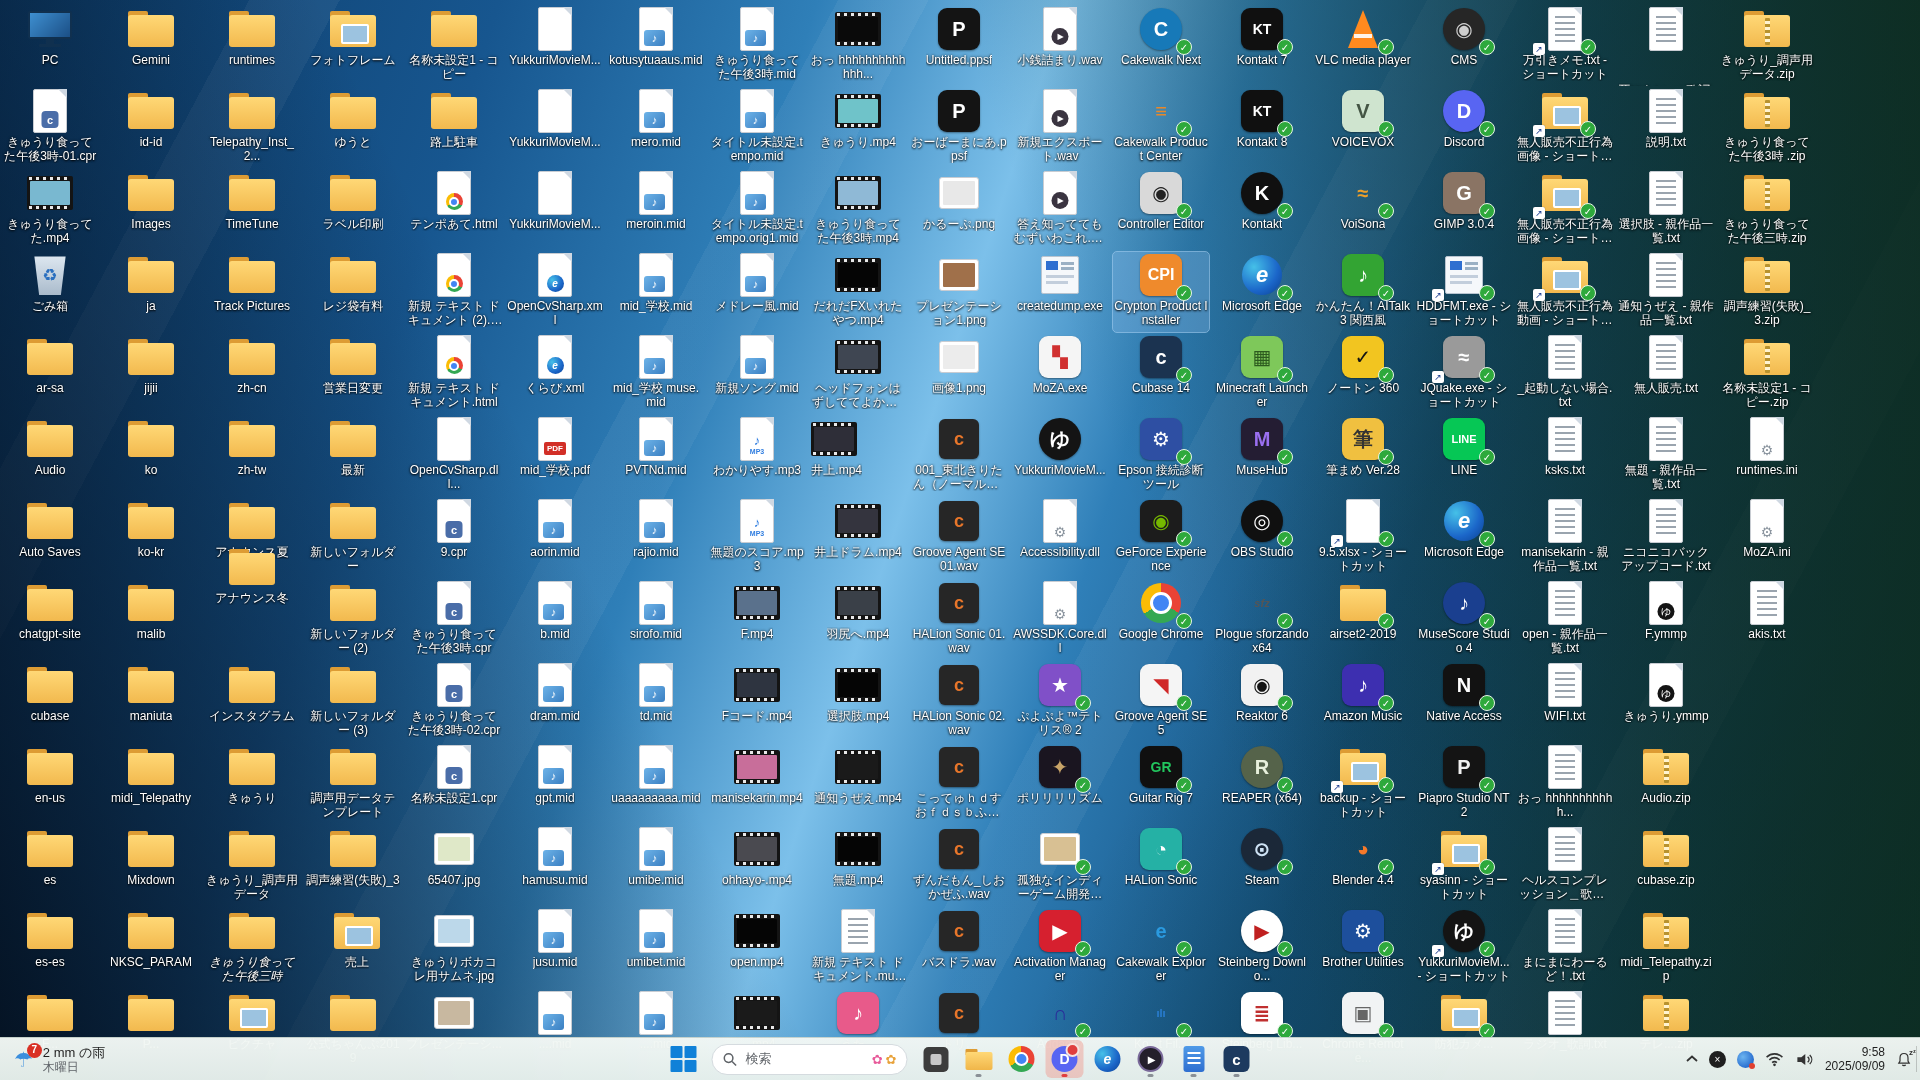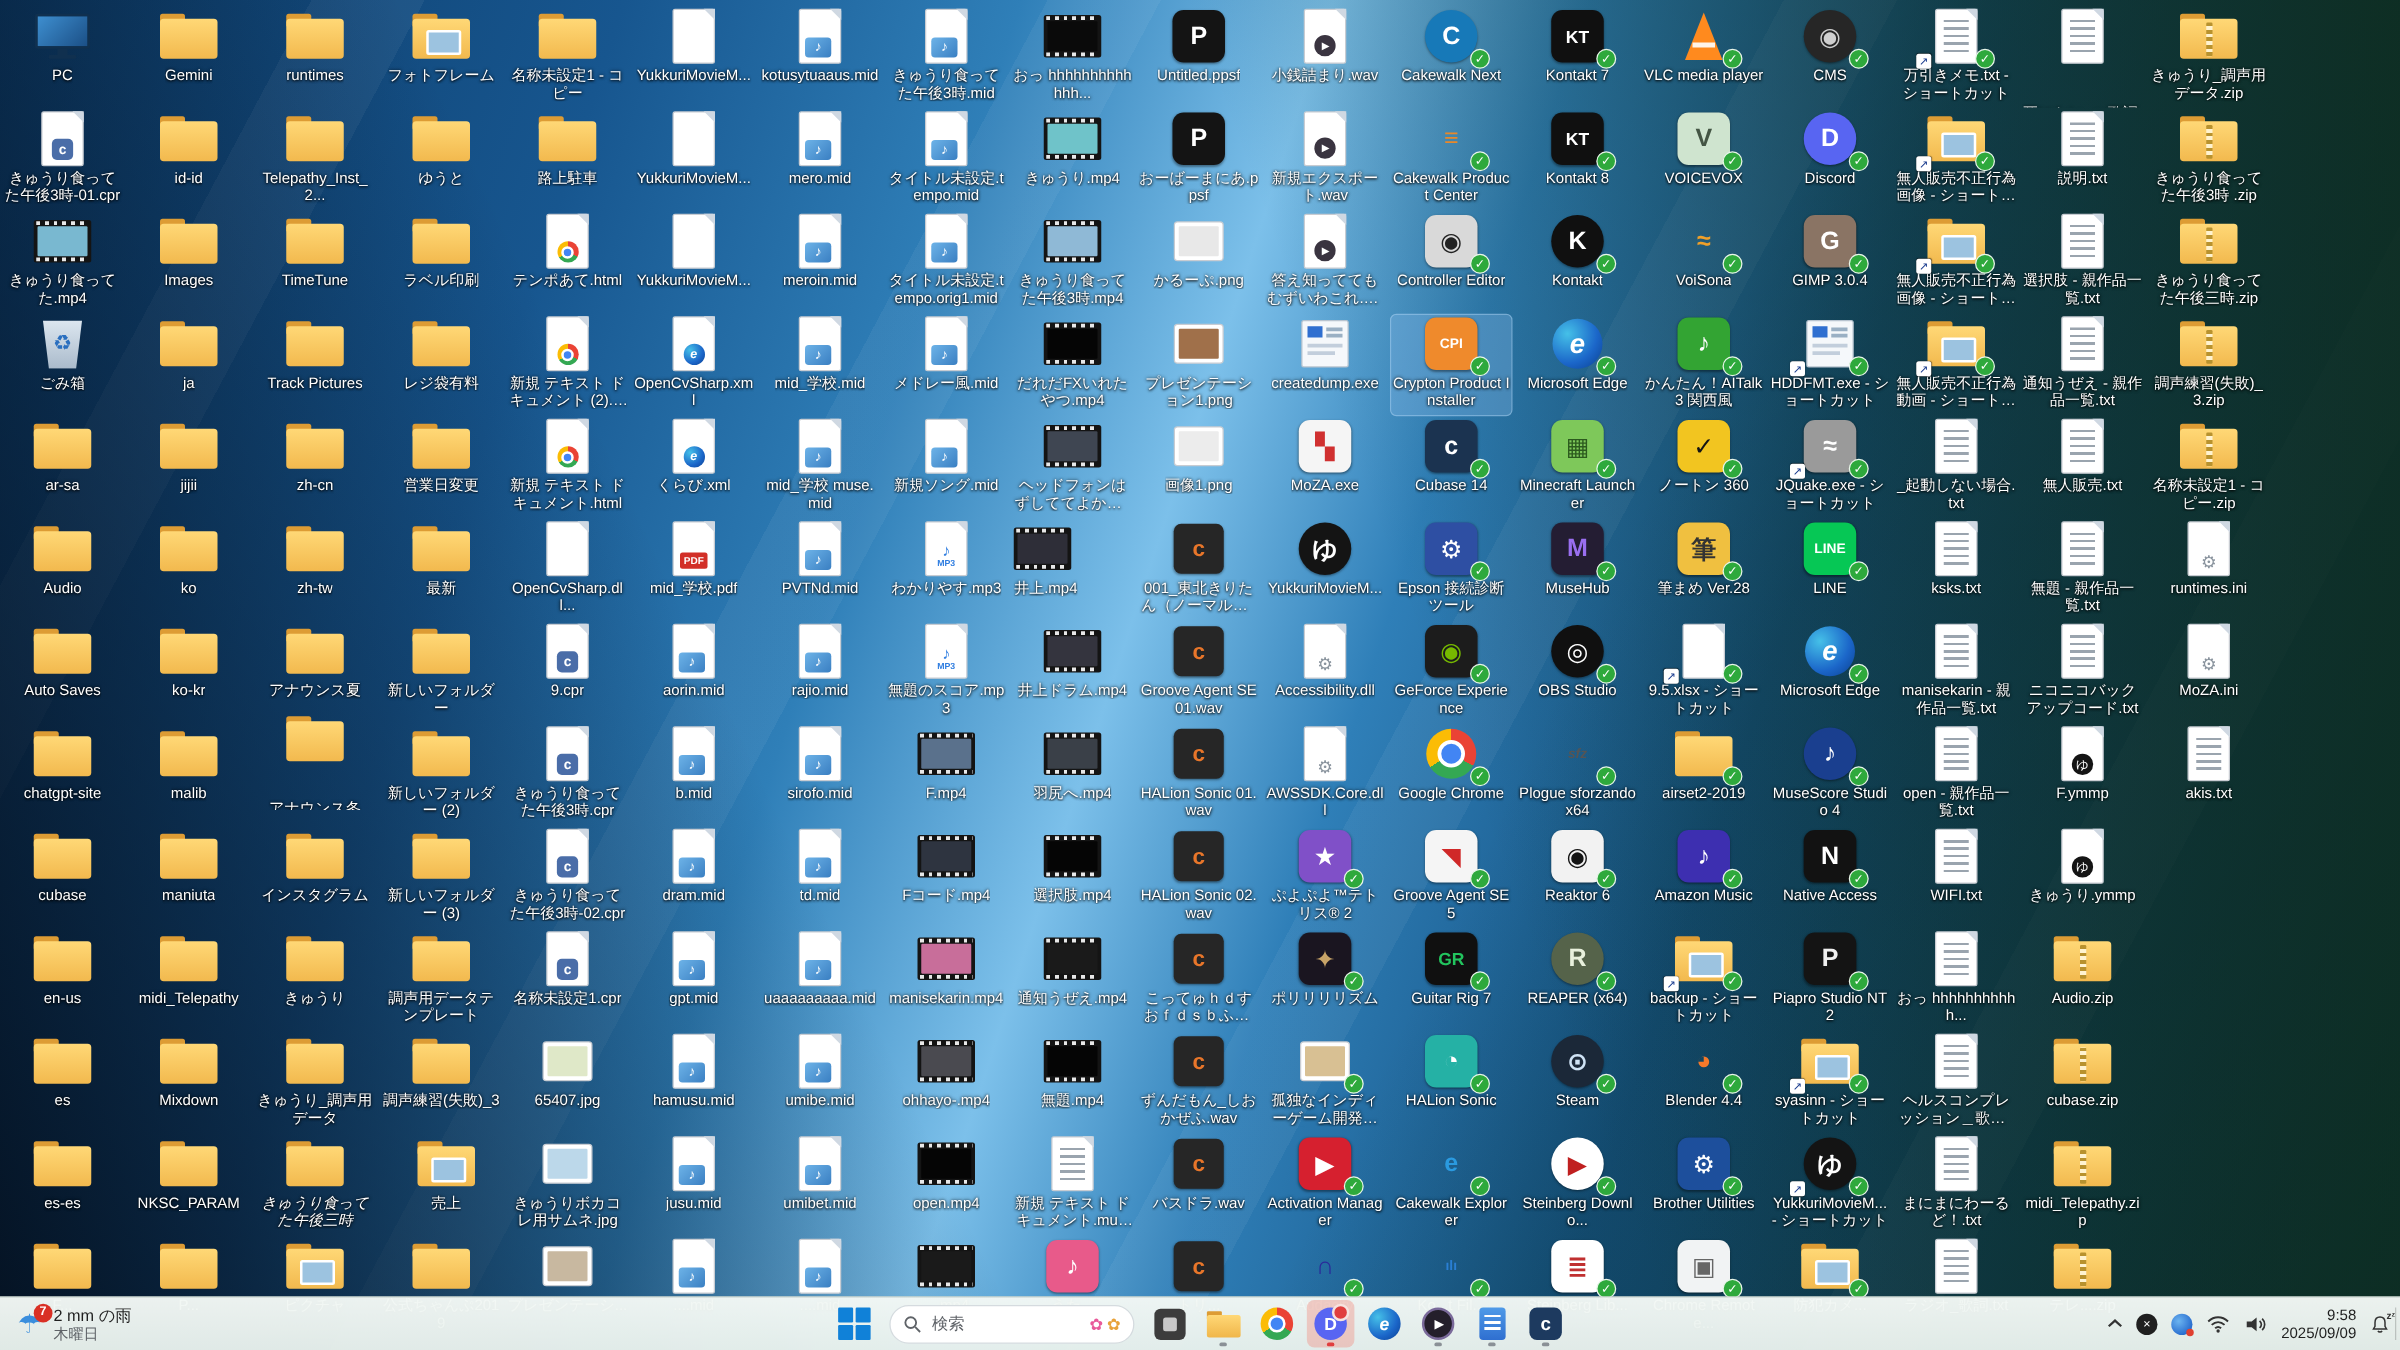--- a/index.html
+++ b/index.html
@@ -659,21 +659,21 @@
           <i class="l1"></i>
           <i class="l2"></i>
           <i class="l3"></i>
           <i class="l4"></i>
         </div>
       </div>
       <div class="lbl">createdump.exe</div>
     </div>
     <div class="cell sel" style="left: 1113px; top: 252px;">
       <div class="icw">
-        <div class="appsq" style="background:#ef8a2c;color:#ffffff;font-size:11px;">
+        <div class="appsq" style="background:#ef8a2c;color:#ffffff;font-size:16px;">
           <span>CPI</span>
         </div>
         <div class="chk">✓</div>
       </div>
       <div class="lbl">Crypton Product Installer</div>
     </div>
     <div class="cell" style="left: 1214px; top: 252px;">
       <div class="icw">
         <div class="edgeball">e</div>
         <div class="chk">✓</div>
@@ -1171,21 +1171,21 @@
         <div class="folder"></div>
       </div>
       <div class="lbl">chatgpt-site</div>
     </div>
     <div class="cell" style="left: 103px; top: 580px;">
       <div class="icw">
         <div class="folder"></div>
       </div>
       <div class="lbl">malib</div>
     </div>
-    <div class="cell" style="left: 204px; top: 568px; gap: 24px;">
+    <div class="cell" style="left: 204px; top: 544px;">
       <div class="icw">
         <div class="folder"></div>
       </div>
       <div class="lbl">アナウンス冬</div>
     </div>
     <div class="cell" style="left: 305px; top: 580px;">
       <div class="icw">
         <div class="folder"></div>
       </div>
       <div class="lbl">新しいフォルダー (2)</div>

